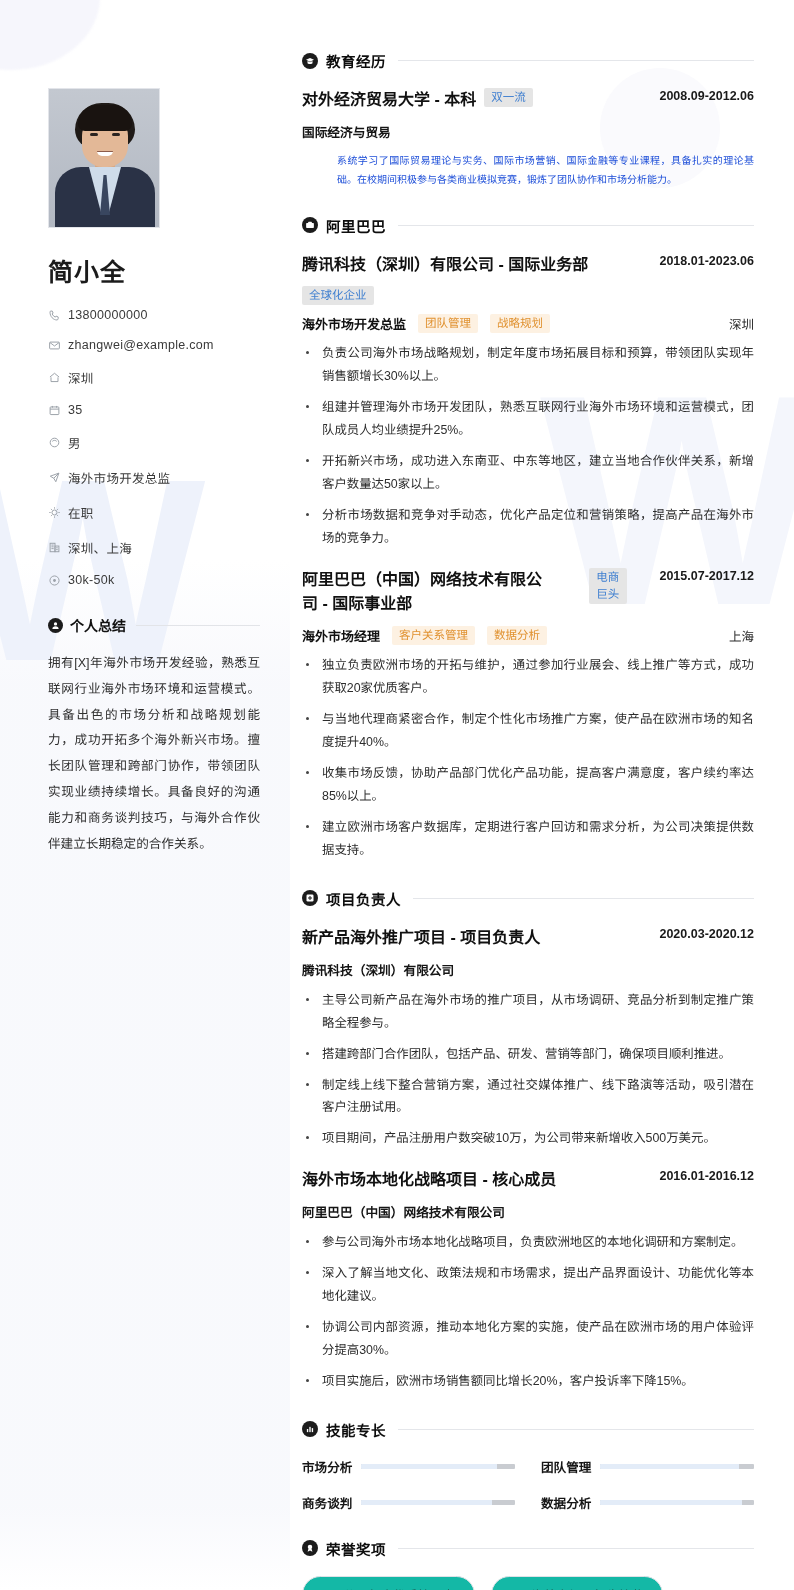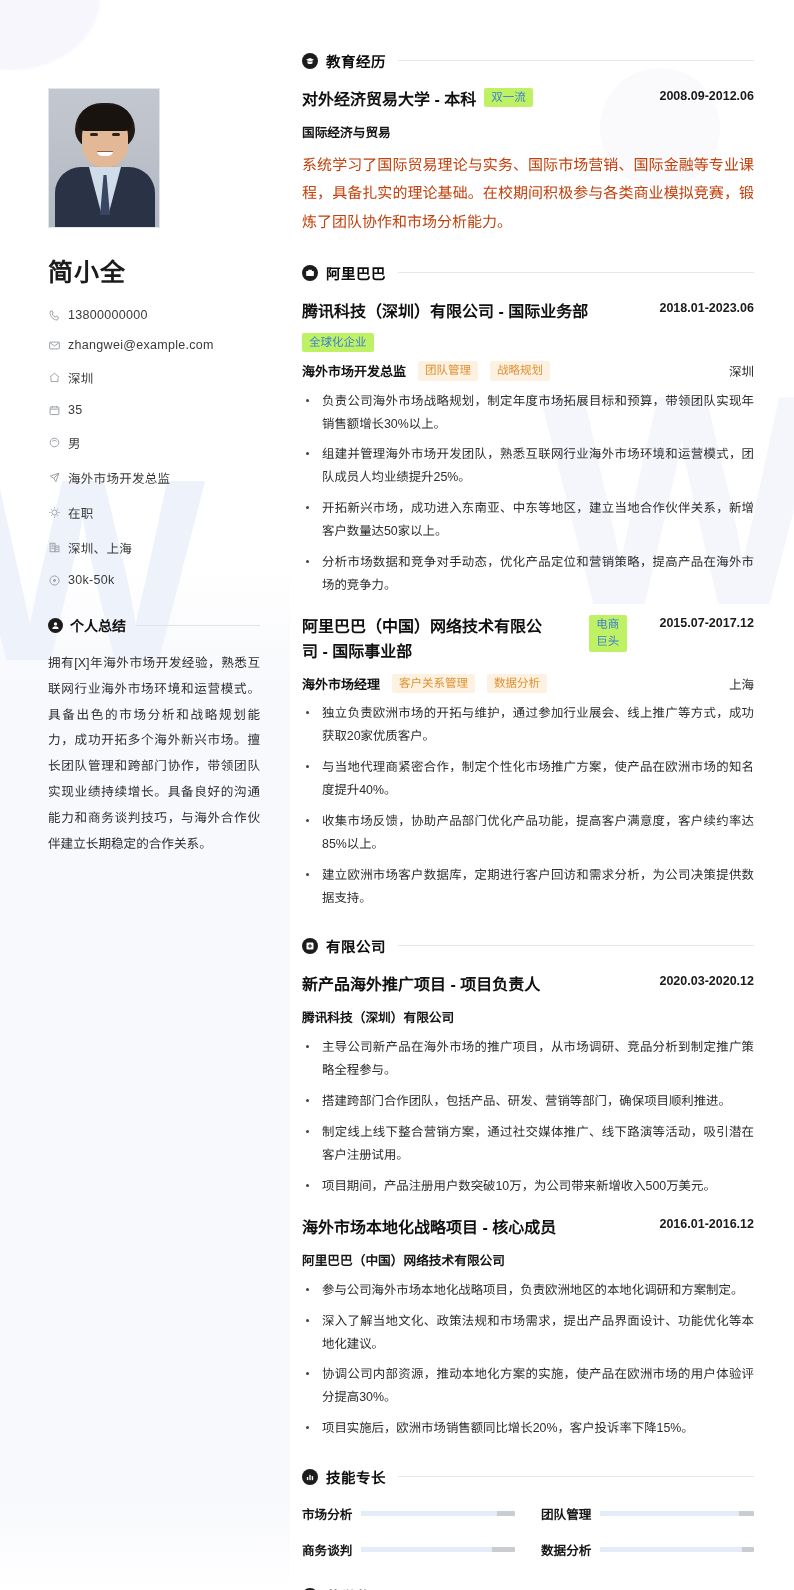--- a/index.html
+++ b/index.html
@@ -142,21 +142,21 @@
     margin-bottom: 9px; gap: 8px;
   }
   .entry-left { display: flex; align-items: flex-start; flex-wrap: wrap; gap: 8px; min-width: 0; }
   .entry-title { font-size: 16px; font-weight: 700; color: #111; line-height: 1.55; }
   .entry-date { font-size: 12.5px; font-weight: 700; color: #1a1a1a; white-space: nowrap; flex: 0 0 auto; padding-top: 1px; }
 
   .tag {
     display: inline-block; padding: 1px 7px; font-size: 11.5px; line-height: 1.5;
     border-radius: 2px; white-space: normal;
   }
-  .tag-blue   { background: #bef264; color: #3f7fd0; }
+  .tag-blue   { background: #e5e5e5; color: #3f7fd0; }
   .tag-orange { background: #fdf1e2; color: #e0912f; }
   .tag-narrow { max-width: 38px; }
 
   .role-row {
     display: flex; align-items: center; justify-content: space-between;
     margin-bottom: 9px; gap: 8px; flex-wrap: wrap;
   }
   .role-left { display: flex; align-items: center; gap: 12px; flex-wrap: wrap; }
   .role-title { font-size: 13px; font-weight: 700; color: #111; }
   .role-city { font-size: 12.5px; color: #2a2a2a; white-space: nowrap; }
@@ -166,21 +166,21 @@
   ul.bullets { list-style: none; margin: 0; padding: 0; }
   ul.bullets li {
     position: relative; padding-left: 20px; margin-bottom: 8px;
     font-size: 12.4px; line-height: 1.85; color: #2d2d2d; text-align: justify;
   }
   ul.bullets li::before {
     content: ""; position: absolute; left: 4px; top: 9px;
     width: 3px; height: 3px; border-radius: 50%; background: #444;
   }
 
-  .desc { font-size: 15px; line-height: 1.9; color: #c2410c; text-align: justify; }
+  .desc { font-size: 10px; line-height: 1.9; color: #1d4ed8; text-align: justify; margin-left: 35px; }
 
   
   .skills-grid { display: grid; grid-template-columns: 1fr 1fr; column-gap: 26px; row-gap: 17px; margin-top: 4px; }
   .skill { display: flex; align-items: center; gap: 9px; }
   .skill .nm { font-size: 12.6px; font-weight: 700; color: #161616; white-space: nowrap; }
   .skill .bar {
     flex: 1; height: 5px; background: #c9ccd1; border-radius: 1px; position: relative; overflow: hidden;
   }
   .skill .bar .fill { position: absolute; left: 0; top: 0; bottom: 0; background: #e3ecf8; }
 
@@ -426,21 +426,21 @@
       </section>
 
       <section class="section">
         <div class="sec-head">
           <span class="badge">
             <svg width="10" height="10" viewBox="0 0 16 16" fill="#fff">
               <rect x="2.4" y="2.4" width="11.2" height="11.2" rx="2"></rect>
               <path d="M7.2 4.8h1.6v2.4h2.4v1.6H8.8v2.4H7.2V8.8H4.8V7.2h2.4z" fill="#1c1c1c"></path>
             </svg>
           </span>
-          <span class="ttl">有限公司</span>
+          <span class="ttl">项目负责人</span>
           <span class="rule"></span>
         </div>
 
         <div class="entry">
           <div class="entry-row">
             <span class="entry-title">新产品海外推广项目 - 项目负责人</span>
             <span class="entry-date">2020.03-2020.12</span>
           </div>
           <div class="subline">腾讯科技（深圳）有限公司</div>
           <ul class="bullets">

